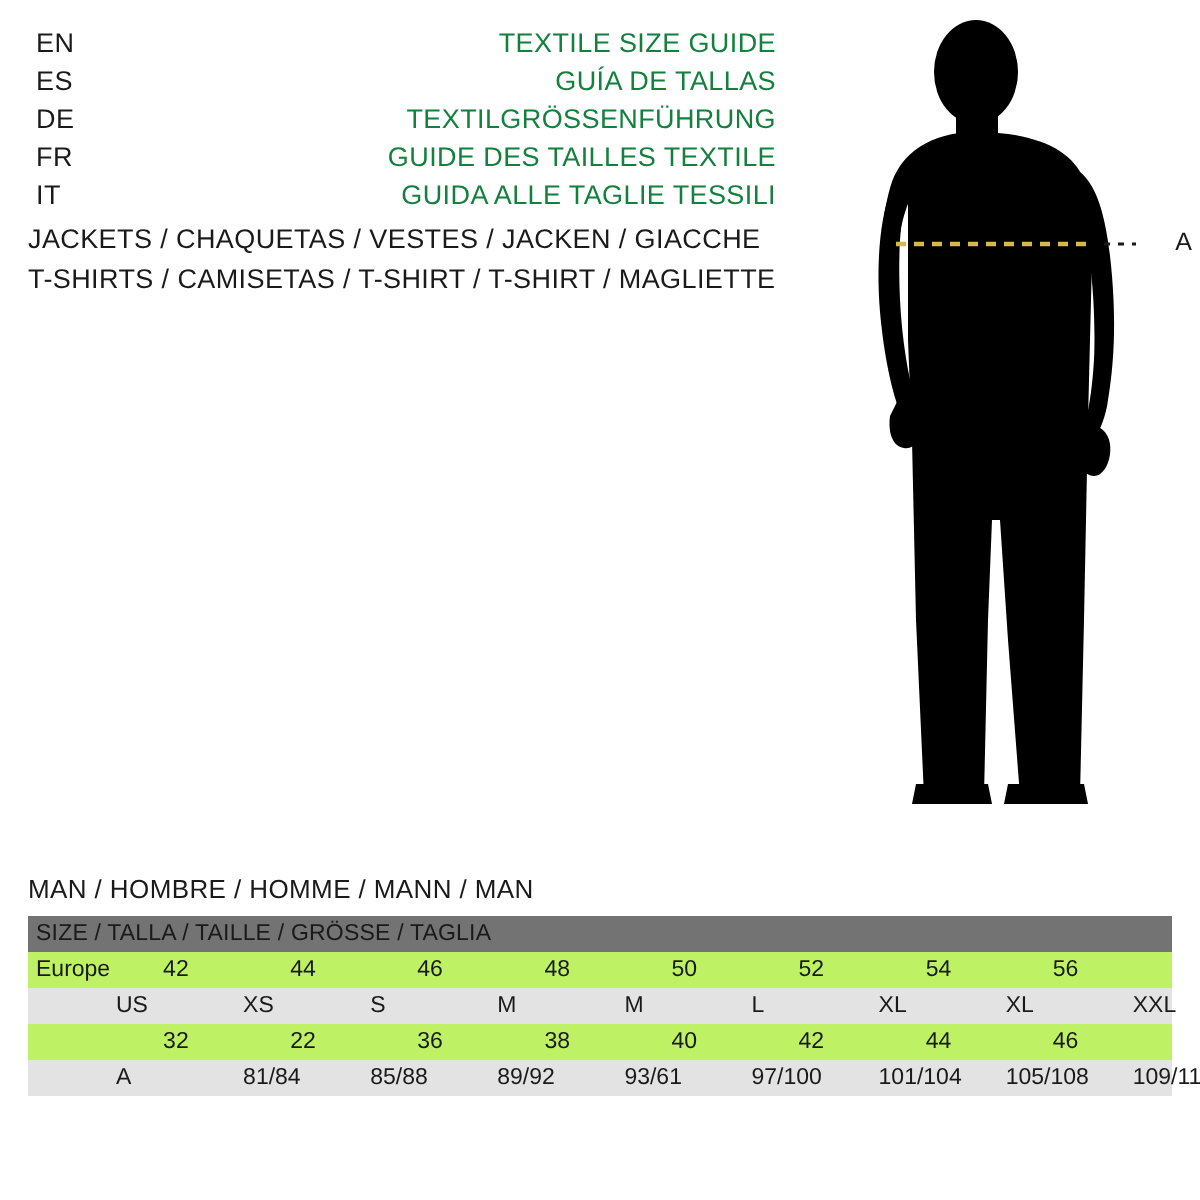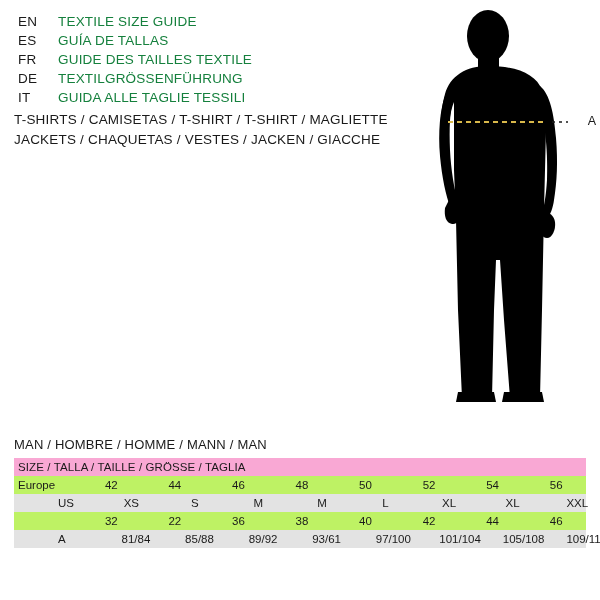--- a/index.html
+++ b/index.html
@@ -27,20 +27,21 @@
     left: 18px;
     top: 14px;
     width: 370px;
   }
   .lang-row {
     display: flex;
     align-items: baseline;
     height: 19px;
     font-size: 13.5px;
     letter-spacing: 0.2px;
+    justify-content: space-between;
   }
   .lang-code {
     width: 40px;
     flex: 0 0 40px;
     color: #1a1a1a;
   }
   .lang-text {
     color: #15803d;
     white-space: nowrap;
   }
@@ -95,34 +96,34 @@
     font-size: 11.5px;
     table-layout: fixed;
   }
   table.size-table td {
     height: 18px;
     padding: 0 0 0 4px;
     vertical-align: middle;
     white-space: nowrap;
   }
   tr.head-row td {
-    background: #f9a8d4;
+    background: #737373;
     font-size: 11.5px;
     letter-spacing: 0.1px;
     margin-top: 36px;
   }
   tr.alt-row td {
     background: #e3e3e3;
     padding-left: 44px;
   }
   tr.plain-row td {
     background: #bef264;
   }
   td.c0 { width: 86px; }
-  td.c { width: 69px; text-align: center; }
+  td.c { width: 69px; text-align: left; }
 
   .footnote {
     position: absolute;
     left: 14px;
     top: 548px;
     font-size: 11.5px;
     letter-spacing: 0.1px;
     white-space: nowrap;
   }
 </style>
@@ -134,36 +135,36 @@
   <div class="lang-block">
     <div class="lang-row">
       <span class="lang-code">EN</span>
       <span class="lang-text">TEXTILE SIZE GUIDE</span>
     </div>
     <div class="lang-row">
       <span class="lang-code">ES</span>
       <span class="lang-text">GUÍA DE TALLAS</span>
     </div>
     <div class="lang-row">
+      <span class="lang-code">DE</span>
+      <span class="lang-text">TEXTILGRÖSSENFÜHRUNG</span>
+    </div>
+    <div class="lang-row">
       <span class="lang-code">FR</span>
       <span class="lang-text">GUIDE DES TAILLES TEXTILE</span>
     </div>
     <div class="lang-row">
-      <span class="lang-code">DE</span>
-      <span class="lang-text">TEXTILGRÖSSENFÜHRUNG</span>
-    </div>
-    <div class="lang-row">
       <span class="lang-code">IT</span>
       <span class="lang-text">GUIDA ALLE TAGLIE TESSILI</span>
     </div>
   </div>
 
   <div class="cat-block">
+    <div class="cat-line">JACKETS / CHAQUETAS / VESTES / JACKEN / GIACCHE</div>
     <div class="cat-line">T-SHIRTS / CAMISETAS / T-SHIRT / T-SHIRT / MAGLIETTE</div>
-    <div class="cat-line">JACKETS / CHAQUETAS / VESTES / JACKEN / GIACCHE</div>
   </div>
 
   <div class="figure-wrap">
     <svg width="200" height="395" viewBox="0 0 200 395" xmlns="http://www.w3.org/2000/svg">
       <g fill="#000000">
 
         <ellipse cx="88" cy="26" rx="21" ry="26"></ellipse>
 
         <rect x="78" y="46" width="21" height="16"></rect>
 

